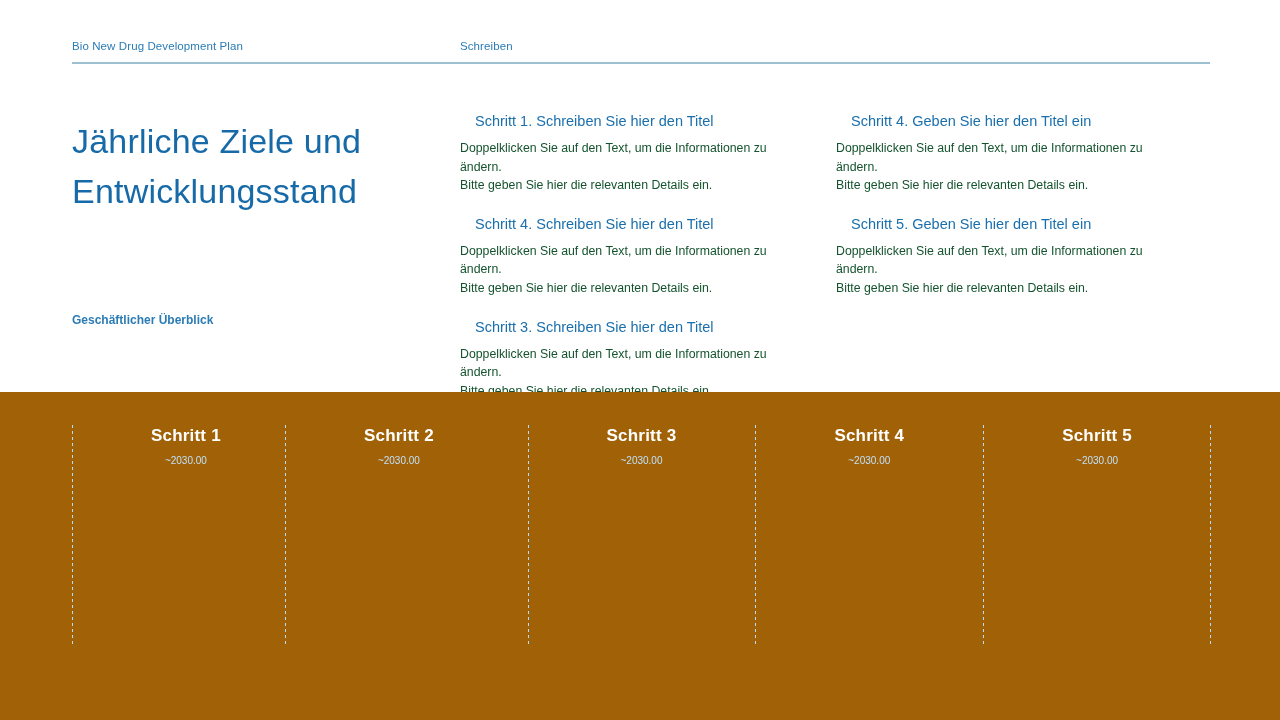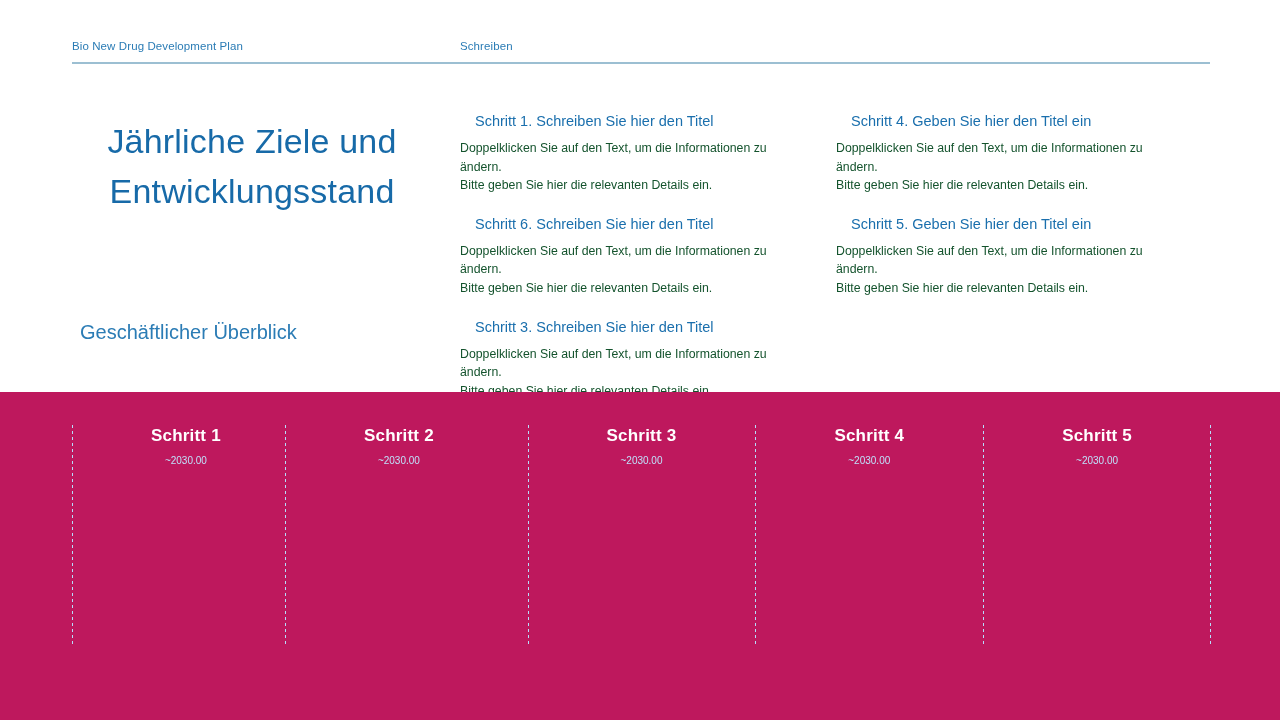--- a/index.html
+++ b/index.html
@@ -58,30 +58,29 @@
     top: 48px;
     width: 360px;
   }
   #page-title {
     font-size: 34px;
     line-height: 50px;
     color: #176aa8;
     font-weight: 400;
     margin: 0;
     letter-spacing: 0.2px;
-    text-align: center;
   }
   #page-subtitle {
-    margin: 8px;
+    margin: 0;
     position: absolute;
     top: 197px;
     left: 0;
-    font-size: 20px;
+    font-size: 12px;
     color: #2b7cb5;
-    font-weight: 400;
+    font-weight: 700;
     white-space: nowrap;
   }
 
   .text-column {
     position: absolute;
     top: 45px;
     width: 345px;
   }
   #column-middle { left: 460px; }
   #column-right  { left: 836px; }
@@ -103,21 +102,21 @@
   }
   .step-entry-body span { display: block; }
 
   
   #timeline-section {
     position: absolute;
     left: 0;
     top: 392px;
     width: 1280px;
     height: 328px;
-    background: #be185d;
+    background: #a16207;
   }
 
   #timeline-columns {
     position: absolute;
     left: 72px;
     top: 0;
     width: 1139px;
     height: 328px;
   }
 
@@ -182,21 +181,21 @@
 
     <div class="step-entry">
       <p class="step-entry-title">Schritt 1. Schreiben Sie hier den Titel</p>
       <p class="step-entry-body">
         <span>Doppelklicken Sie auf den Text, um die Informationen zu ändern.</span>
         <span>Bitte geben Sie hier die relevanten Details ein.</span>
       </p>
     </div>
 
     <div class="step-entry">
-      <p class="step-entry-title">Schritt 6. Schreiben Sie hier den Titel</p>
+      <p class="step-entry-title">Schritt 4. Schreiben Sie hier den Titel</p>
       <p class="step-entry-body">
         <span>Doppelklicken Sie auf den Text, um die Informationen zu ändern.</span>
         <span>Bitte geben Sie hier die relevanten Details ein.</span>
       </p>
     </div>
 
     <div class="step-entry">
       <p class="step-entry-title">Schritt 3. Schreiben Sie hier den Titel</p>
       <p class="step-entry-body">
         <span>Doppelklicken Sie auf den Text, um die Informationen zu ändern.</span>

